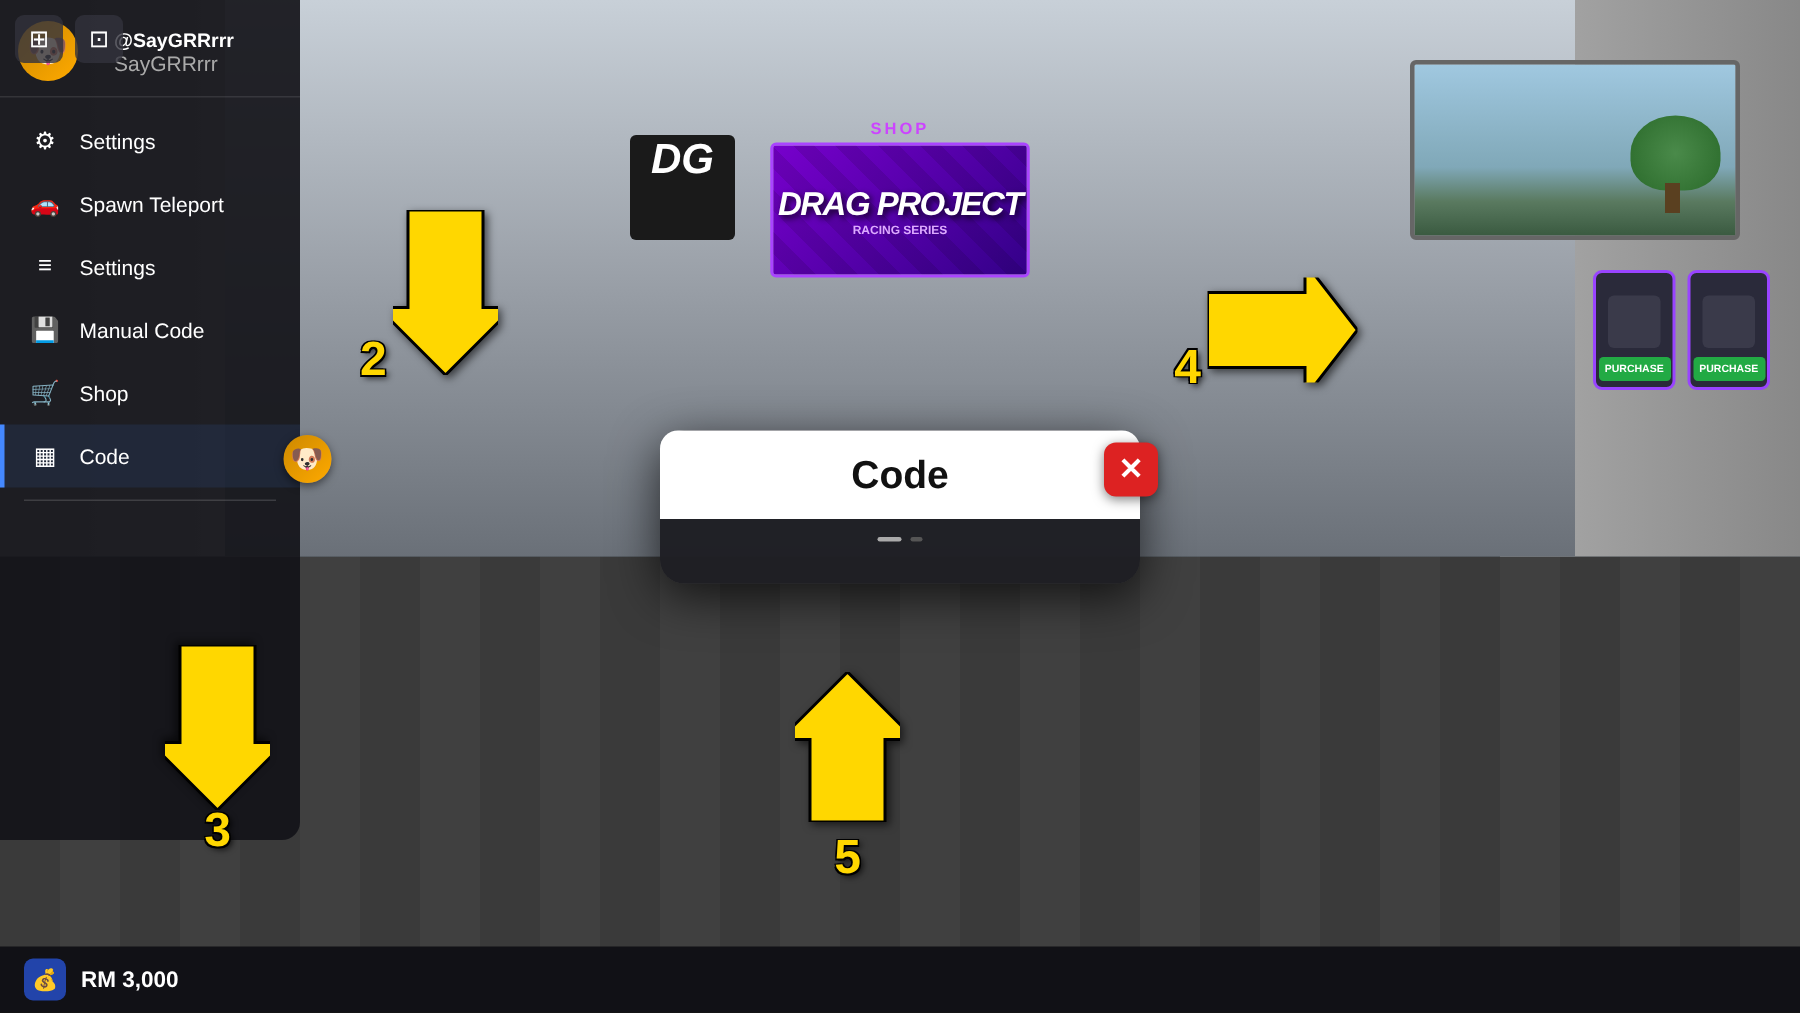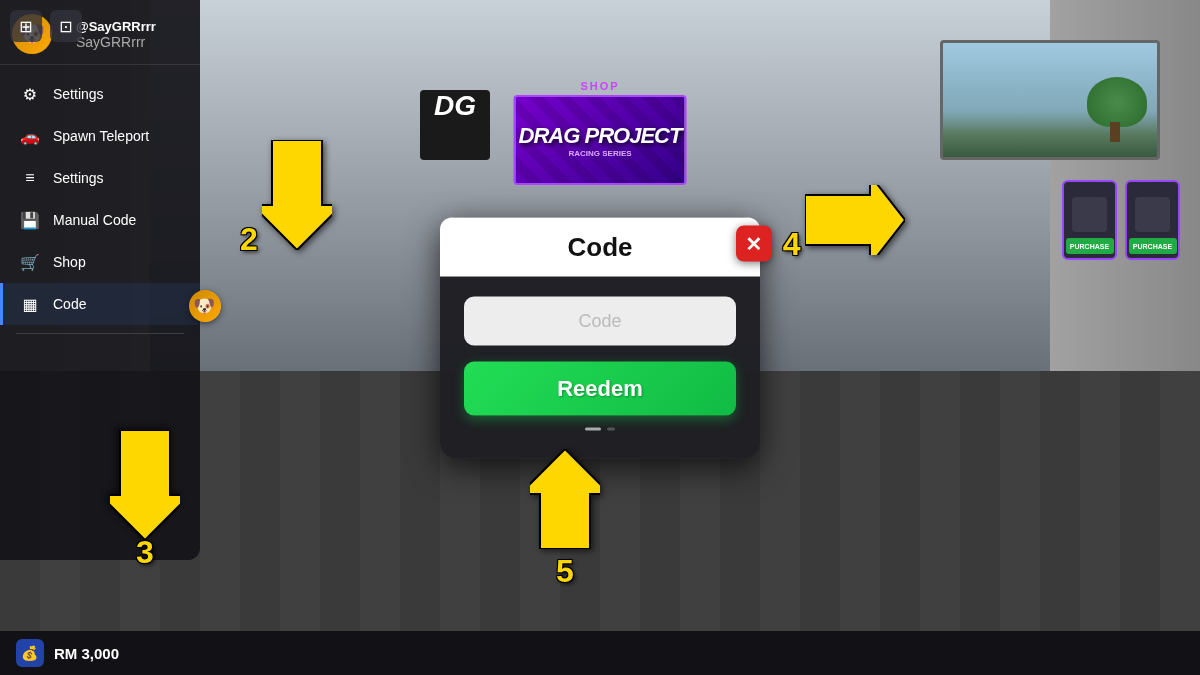--- a/index.html
+++ b/index.html
@@ -634,26 +634,20 @@
 <div class="modal-overlay">
   <div class="modal">
     <div class="modal-title-bar">
       <span class="modal-title">Code</span>
     </div>
 
     <div class="modal-close">
       <span class="modal-close-x">✕</span>
     </div>
 
-    <div class="modal-body">
-      <input class="code-input" type="text" placeholder="Code" style="">
-      <button class="redeem-btn">
-        <span>Reedem</span>
-      </button>
-    </div>
 
     <div class="modal-dots">
       <div class="modal-dot modal-dot-active"></div>
       <div class="modal-dot"></div>
     </div>
   </div>
 </div>
 
 <div class="arrow" style="top: 140px; left: 240px;">
   <span class="arrow-label">2</span>

